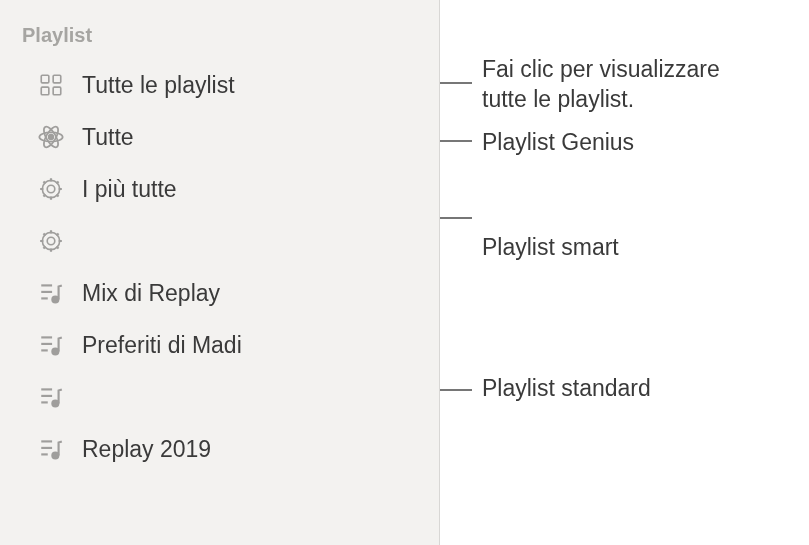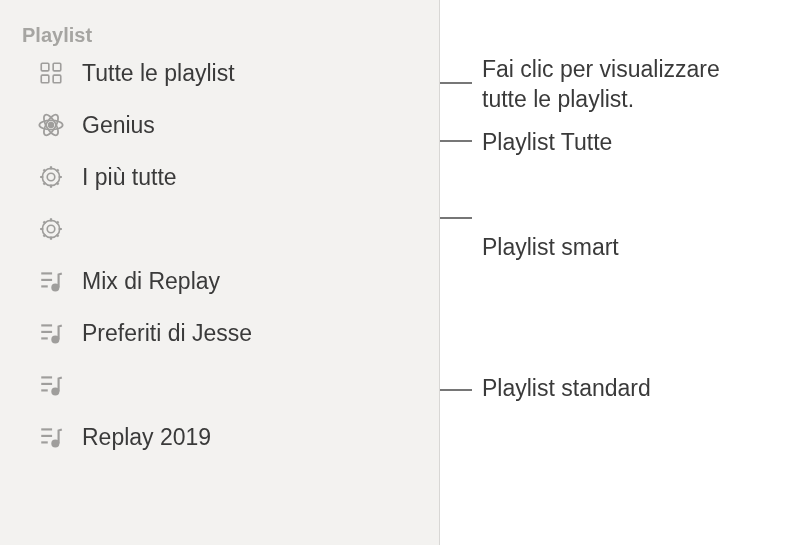--- a/index.html
+++ b/index.html
@@ -18,20 +18,21 @@
     .sidebar {
       width: 440px;
       background: #f3f2f0;
       border-right: 1px solid #d8d7d5;
       padding: 24px 20px 20px 20px;
     }
     .sidebar-header {
       color: #a6a5a2;
       font-size: 20px;
       font-weight: 600;
+      margin-bottom: 12px;
       padding-left: 2px;
     }
     .playlist-item {
       display: flex;
       align-items: center;
       padding: 11px 0;
       cursor: pointer;
     }
     .playlist-icon {
       width: 30px;
@@ -93,21 +94,21 @@
 
   <div class="playlist-item">
     <span class="playlist-icon">
       <svg class="icon-svg" viewBox="0 0 24 24" width="28" height="28">
         <circle cx="12" cy="12" r="2" fill="#9f9e9c"></circle>
         <ellipse cx="12" cy="12" rx="10" ry="4"></ellipse>
         <ellipse cx="12" cy="12" rx="10" ry="4" transform="rotate(60 12 12)"></ellipse>
         <ellipse cx="12" cy="12" rx="10" ry="4" transform="rotate(-60 12 12)"></ellipse>
       </svg>
     </span>
-    <span class="playlist-label">Genius</span>
+    <span class="playlist-label">Tutte</span>
   </div>
 
   <div class="playlist-item">
     <span class="playlist-icon">
       <svg class="icon-svg" viewBox="0 0 24 24" width="26" height="26">
         <circle cx="12" cy="12" r="3.5"></circle>
         <path d="M12 2 L12 5 M12 19 L12 22 M22 12 L19 12 M5 12 L2 12 M19 5 L17 7 M7 17 L5 19 M19 19 L17 17 M7 7 L5 5" stroke-width="2"></path>
         <circle cx="12" cy="12" r="8"></circle>
       </svg>
     </span>
@@ -140,21 +141,21 @@
   <div class="playlist-item">
     <span class="playlist-icon">
       <svg class="icon-svg" viewBox="0 0 24 24" width="26" height="26">
         <line x1="3" y1="5" x2="13" y2="5" stroke-width="2"></line>
         <line x1="3" y1="11" x2="13" y2="11" stroke-width="2"></line>
         <line x1="3" y1="17" x2="9" y2="17" stroke-width="2"></line>
         <circle cx="16" cy="18" r="3" fill="#9f9e9c"></circle>
         <path d="M19 18 L19 6 L22 5" stroke-width="2"></path>
       </svg>
     </span>
-    <span class="playlist-label">Preferiti di Jesse</span>
+    <span class="playlist-label">Preferiti di Madi</span>
   </div>
 
   <div class="playlist-item">
     <span class="playlist-icon">
       <svg class="icon-svg" viewBox="0 0 24 24" width="26" height="26">
         <line x1="3" y1="5" x2="13" y2="5" stroke-width="2"></line>
         <line x1="3" y1="11" x2="13" y2="11" stroke-width="2"></line>
         <line x1="3" y1="17" x2="9" y2="17" stroke-width="2"></line>
         <circle cx="16" cy="18" r="3" fill="#9f9e9c"></circle>
         <path d="M19 18 L19 6 L22 5" stroke-width="2"></path>
@@ -182,16 +183,16 @@
     <line class="leader-line" x1="-175" y1="83" x2="32" y2="83"></line>
 
     <line class="leader-line" x1="-270" y1="141" x2="32" y2="141"></line>
 
     <path class="leader-line" d="M -20 175 L -12 175 L -12 261 L -20 261 M -12 218 L 32 218"></path>
 
     <path class="leader-line" d="M -20 290 L -12 290 L -12 490 L -20 490 M -12 390 L 32 390"></path>
   </svg>
 
   <div class="annotation" style="left:42px; top:55px;">Fai clic per visualizzare tutte le playlist.</div>
-  <div class="annotation" style="left:42px; top:128px;">Playlist Tutte</div>
+  <div class="annotation" style="left:42px; top:128px;">Playlist Genius</div>
   <div class="annotation" style="left:42px; top:205px;margin-top:28px;">Playlist smart</div>
   <div class="annotation" style="left:42px; top:374px;">Playlist standard</div>
 </div>
 
 </body></html>

